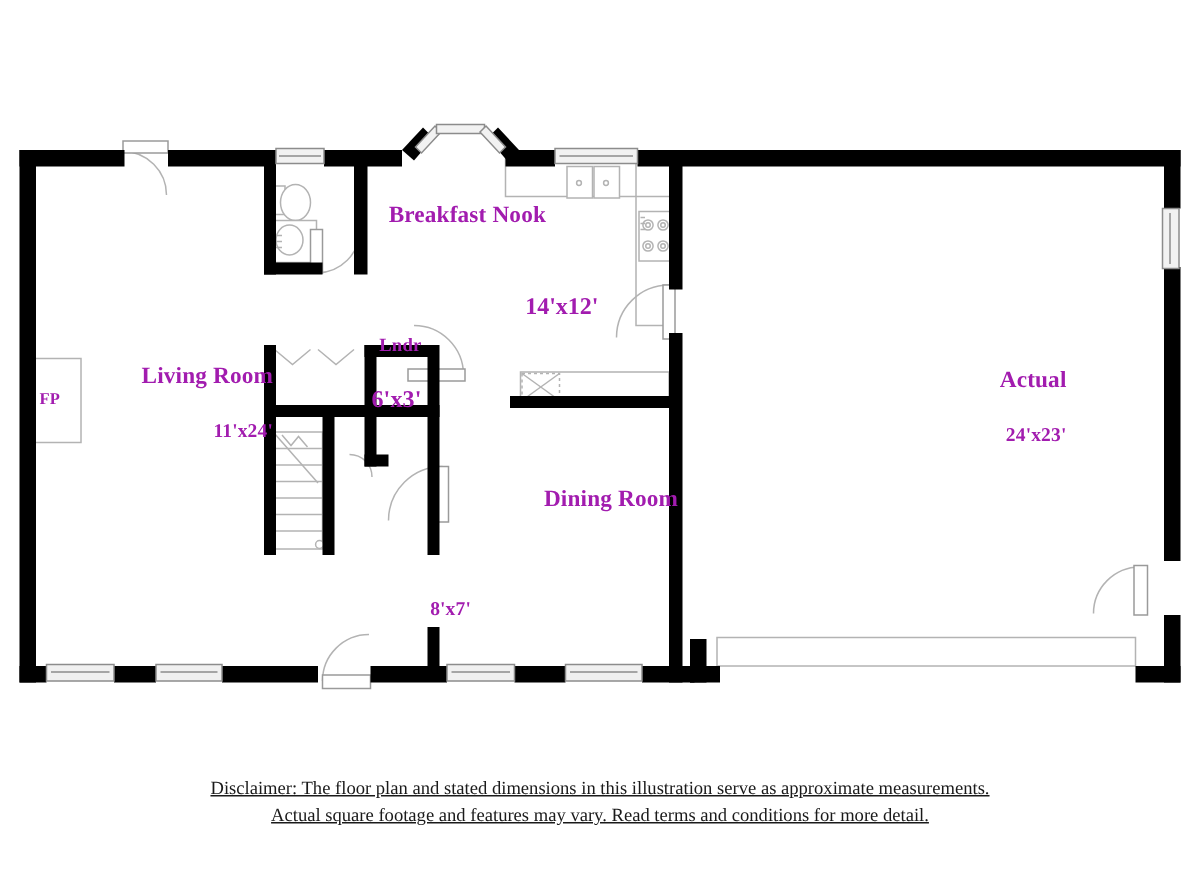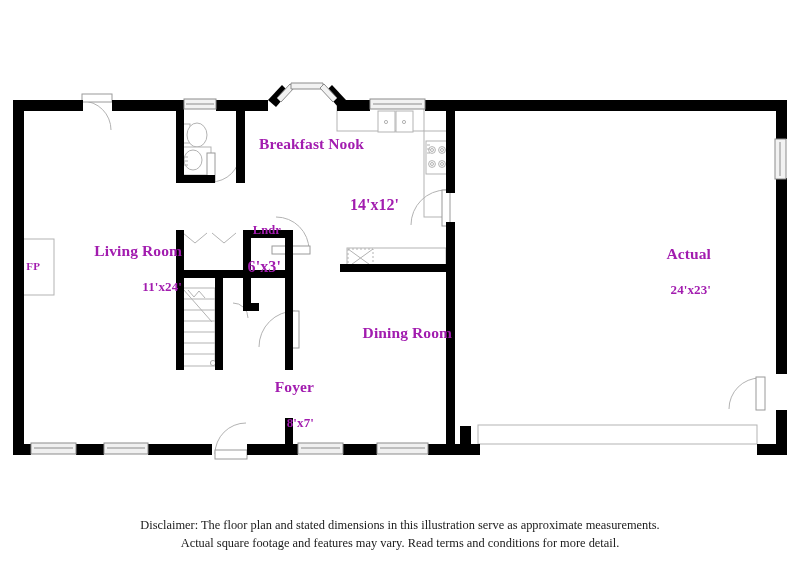--- a/index.html
+++ b/index.html
@@ -59,21 +59,21 @@
     position: absolute;
     left: 0;
     top: 517px;
     width: 800px;
     text-align: center;
     font-family: "Liberation Serif", "DejaVu Serif", serif;
     font-size: 12.4px;
     color: #1a1a1a;
     line-height: 1.45;
   }
-  #disclaimer span { display: block; }
+  #disclaimer span { display: block; text-decoration: underline; }
 </style>
 </head>
 <body>
 
 <div id="floorplan-root">
 
   <svg id="plan-svg" viewBox="0 0 800 582">
 
     <g stroke="#b3b3b3" stroke-width="1" fill="#ffffff">
 
@@ -265,21 +265,20 @@
   <div class="room-label label-garage" style="left:511px; top:246px; width:200px;">
     <span class="rl-name">Actual</span>
     <span class="rl-dim">24'x23'</span>
   </div>
 
   <div class="room-label label-dining" style="left:292px; top:325px; width:160px;">
     <span class="rl-name">Dining Room</span>
   </div>
 
   <div class="room-label label-foyer" style="left:154px; top:379px; width:160px;">
-    <span class="rl-name">Foyer</span>
     <span class="rl-dim">8'x7'</span>
   </div>
 
   <div class="room-label label-lndr" style="left:161px; top:224px; width:120px;">
     <span class="rl-name">Lndr</span>
     <span class="rl-dim">6'x3'</span>
   </div>
 
   <div class="room-label label-standalone-dim" style="left:279px; top:196px; width:120px;">
     <span>14'x12'</span>

